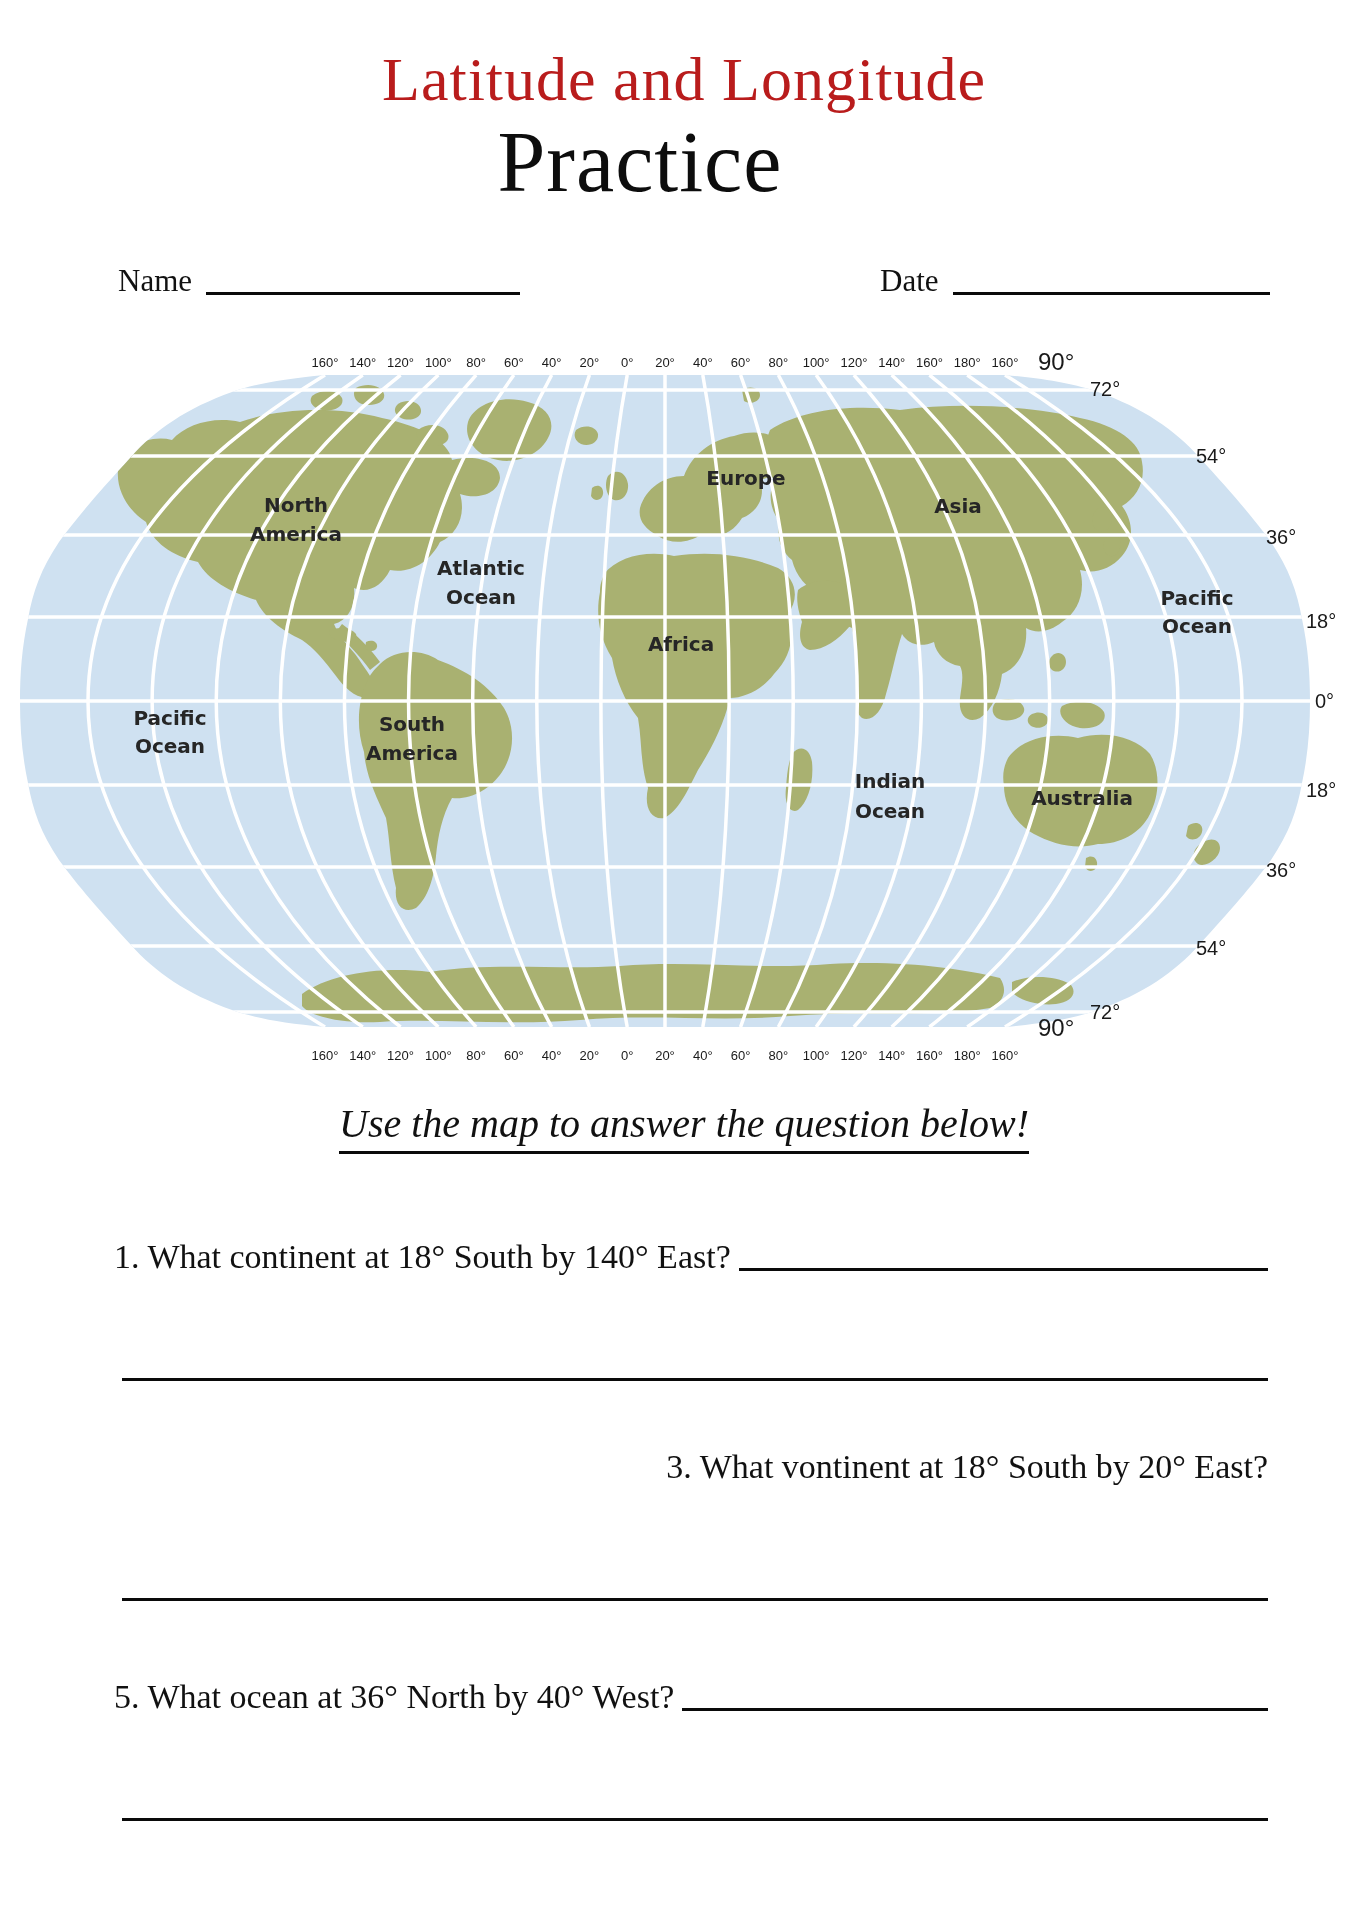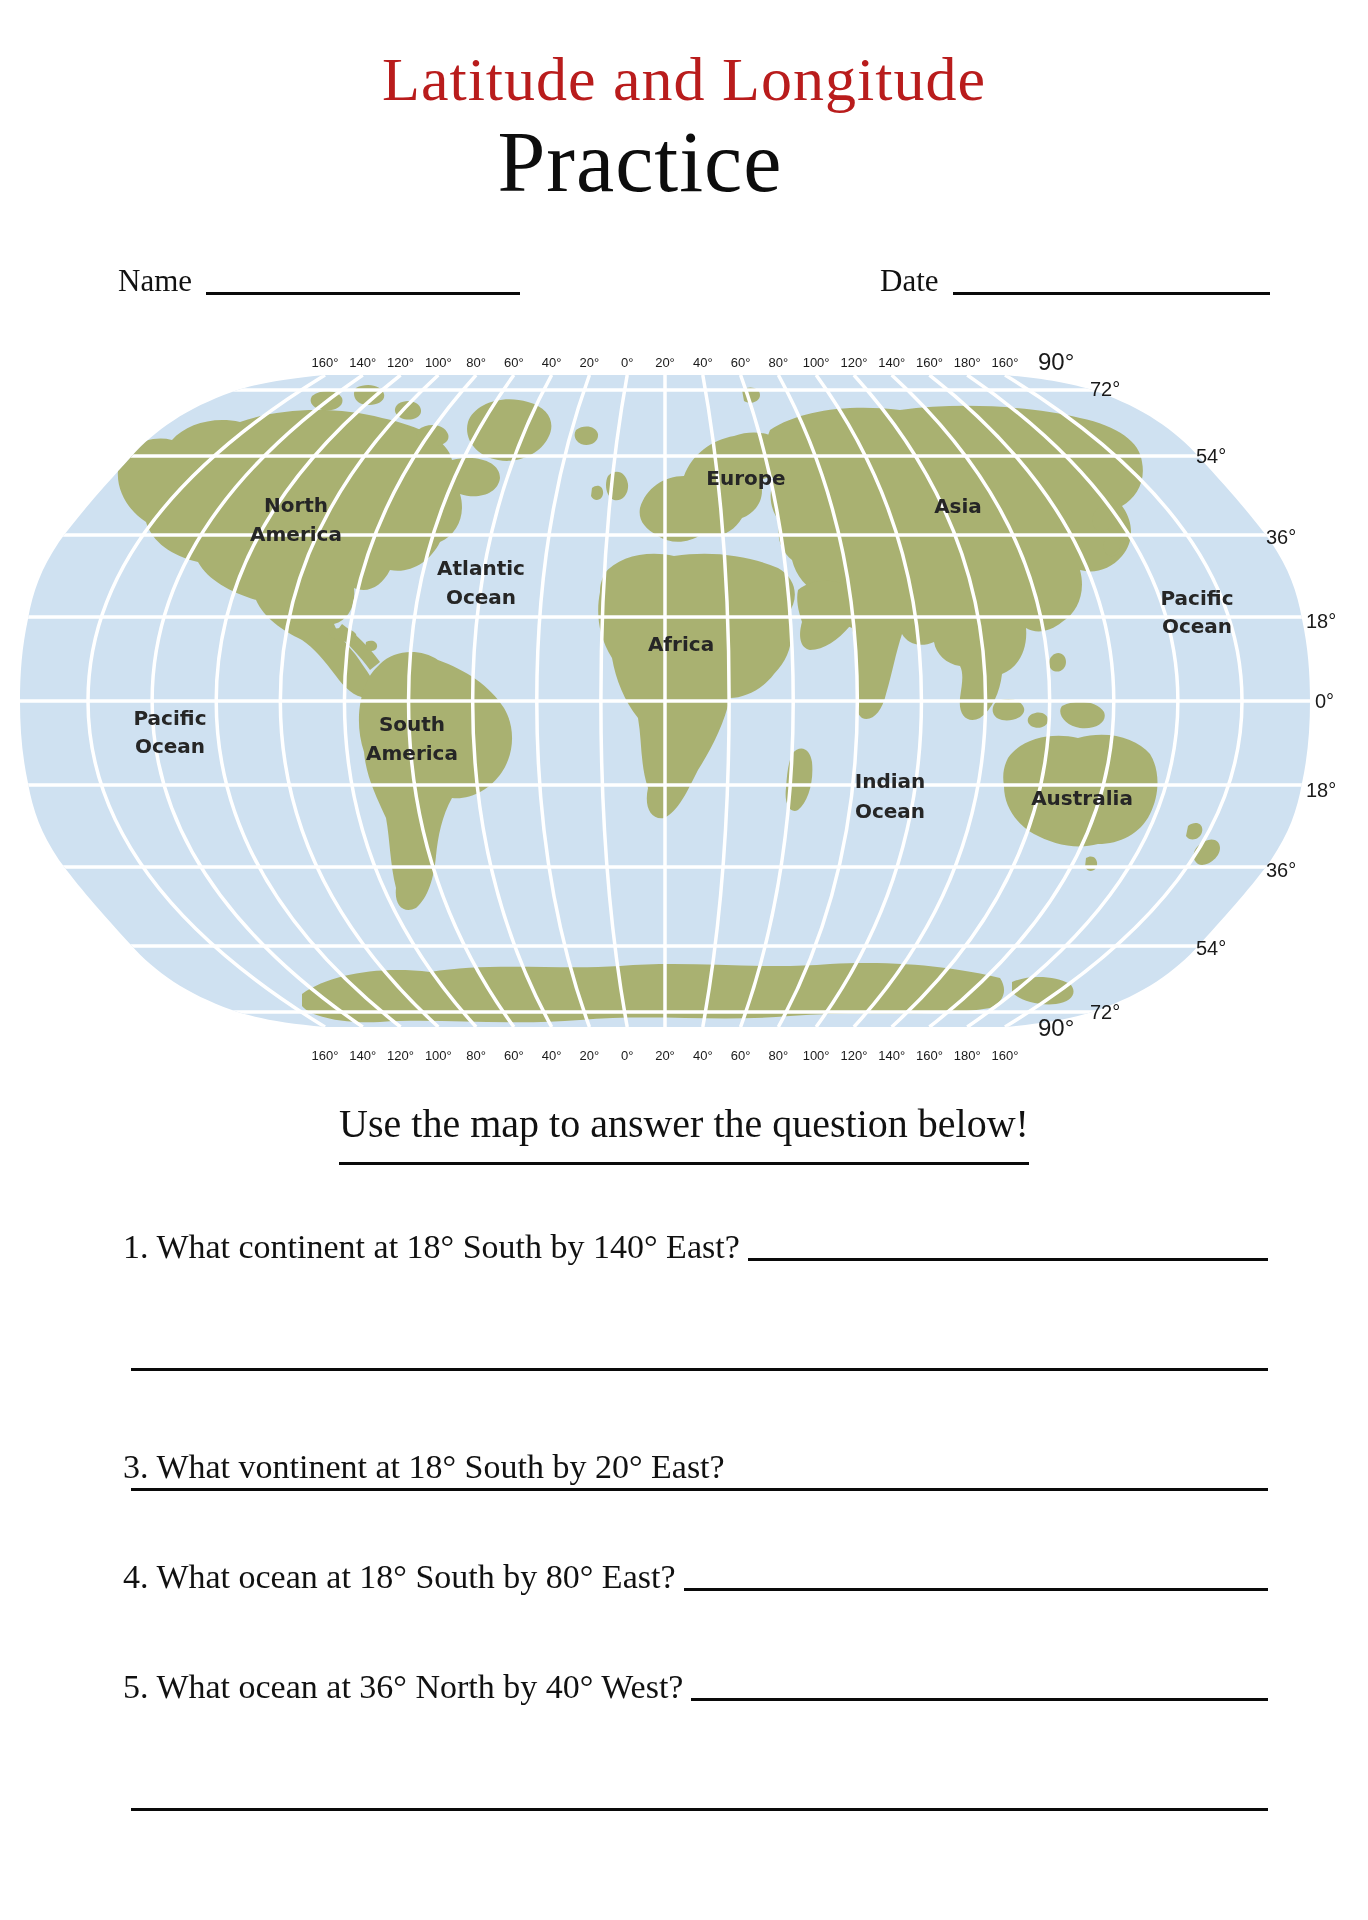--- a/index.html
+++ b/index.html
@@ -21,23 +21,23 @@
   .field-label{white-space:pre;text-align:right;}
   .field-line{flex:1;border-bottom:3px solid #0a0a0a;margin:0 0 4px 14px;height:30px;}
   #map-svg{position:absolute;top:330px;left:0;width:1368px;height:770px;}
   .tick{font:13px "Liberation Sans",sans-serif;fill:#1a1a1a;text-anchor:middle;}
   .pole-label{font:24px "Liberation Sans",sans-serif;fill:#1a1a1a;}
   .lat-label{font:20px "Liberation Sans",sans-serif;fill:#1a1a1a;}
   .place{font:700 20px "DejaVu Sans",sans-serif;fill:#262626;text-anchor:middle;}
   .instruction{
     position:absolute;top:1100px;left:0;width:1368px;text-align:center;font-size:40px;
   }
-  .instruction span{border-bottom:3px solid #0a0a0a;padding-bottom:16px;}
+  .instruction span{border-bottom:3px solid #0a0a0a;padding-bottom:5px;font-style:italic;}
   .question{
-    position:absolute;left:123px;right:100px;display:flex;
+    position:absolute;left:114px;right:100px;display:flex;align-items:flex-end;
     font-size:34px;height:48px;
   }
   .q-line{flex:1;border-bottom:3px solid #0a0a0a;margin:0 0 5px 8px;height:30px;}
   .q1{top:1228px;} .q2{top:1338px;} .q3{top:1448px;flex-direction:column;}
   .q4{top:1558px;} .q5{top:1668px;} .q6{top:1778px;}
 </style>
 </head>
 <body>
 
 <div class="title1">Latitude and Longitude</div>
@@ -192,21 +192,20 @@
   <span class="q-line"></span>
 </div>
 <div class="question q2">
   <span class="q-line"></span>
 </div>
 <div class="question q3">
   <span class="q-label">3. What vontinent at 18° South by 20° East?</span>
   <span class="q-line"></span>
 </div>
 <div class="question q4">
-  <span class="q-label">4. What ocean at 18° South by 80° East?</span>
   <span class="q-line"></span>
 </div>
 <div class="question q5">
   <span class="q-label">5. What ocean at 36° North by 40° West?</span>
   <span class="q-line"></span>
 </div>
 <div class="question q6">
   <span class="q-line"></span>
 </div>
 

